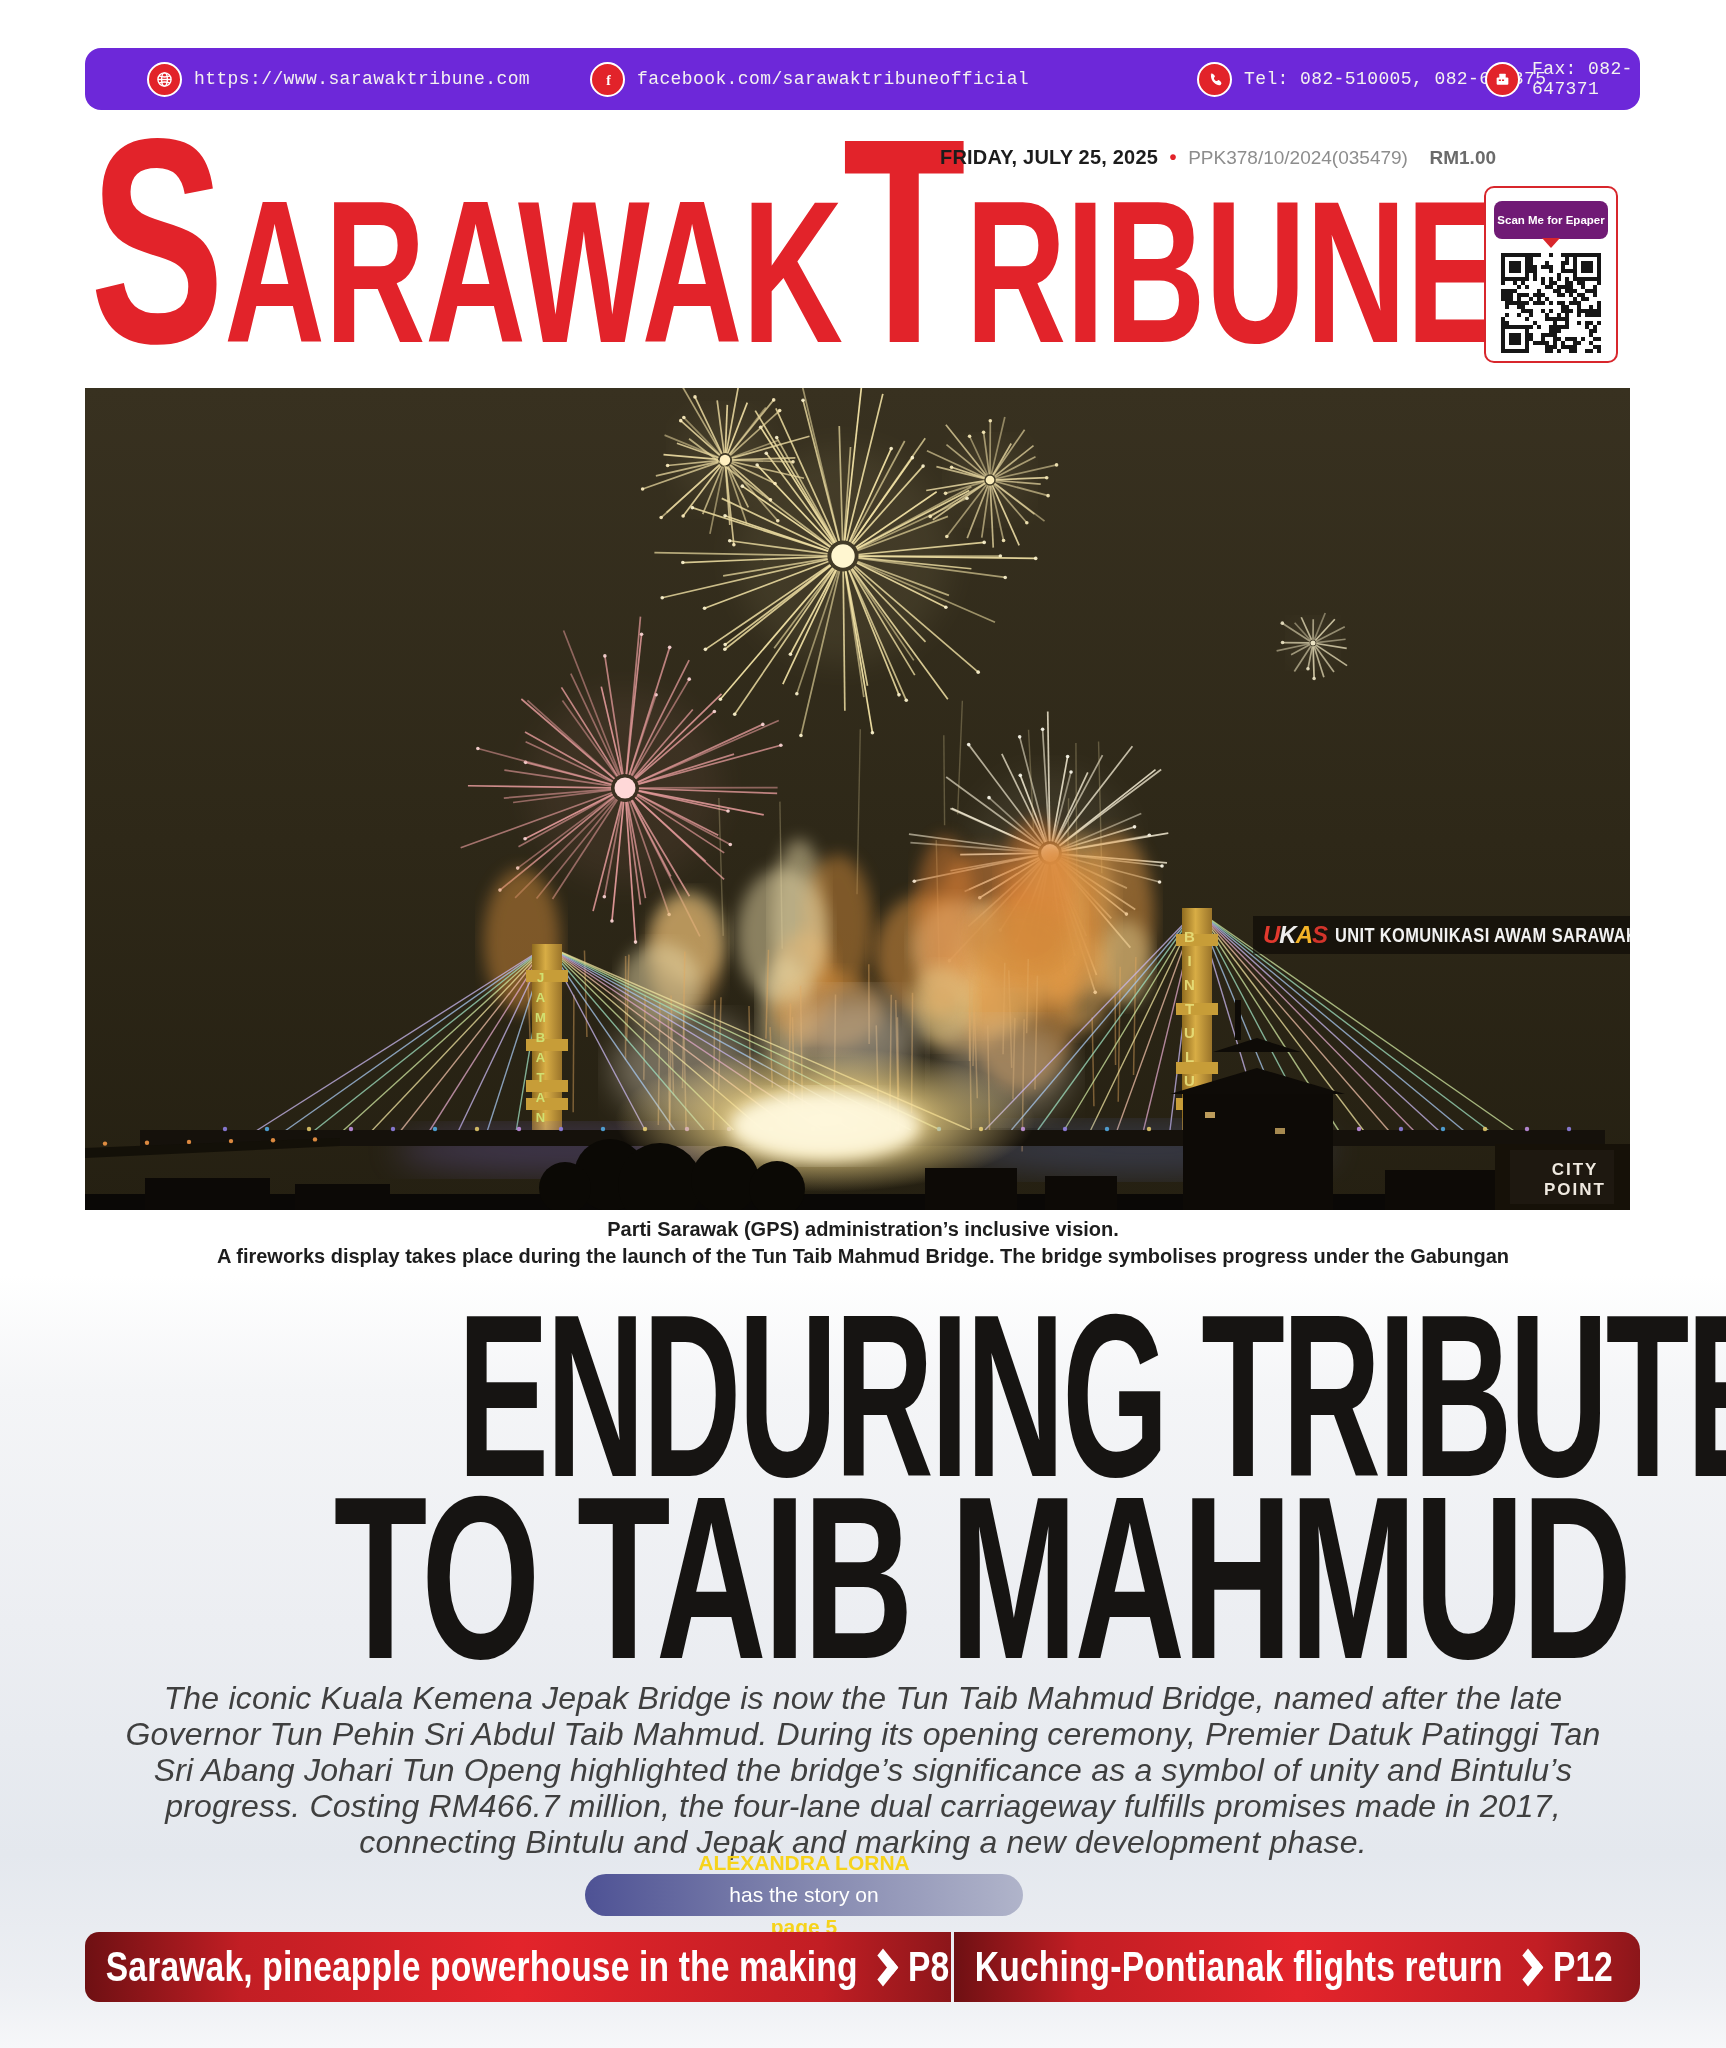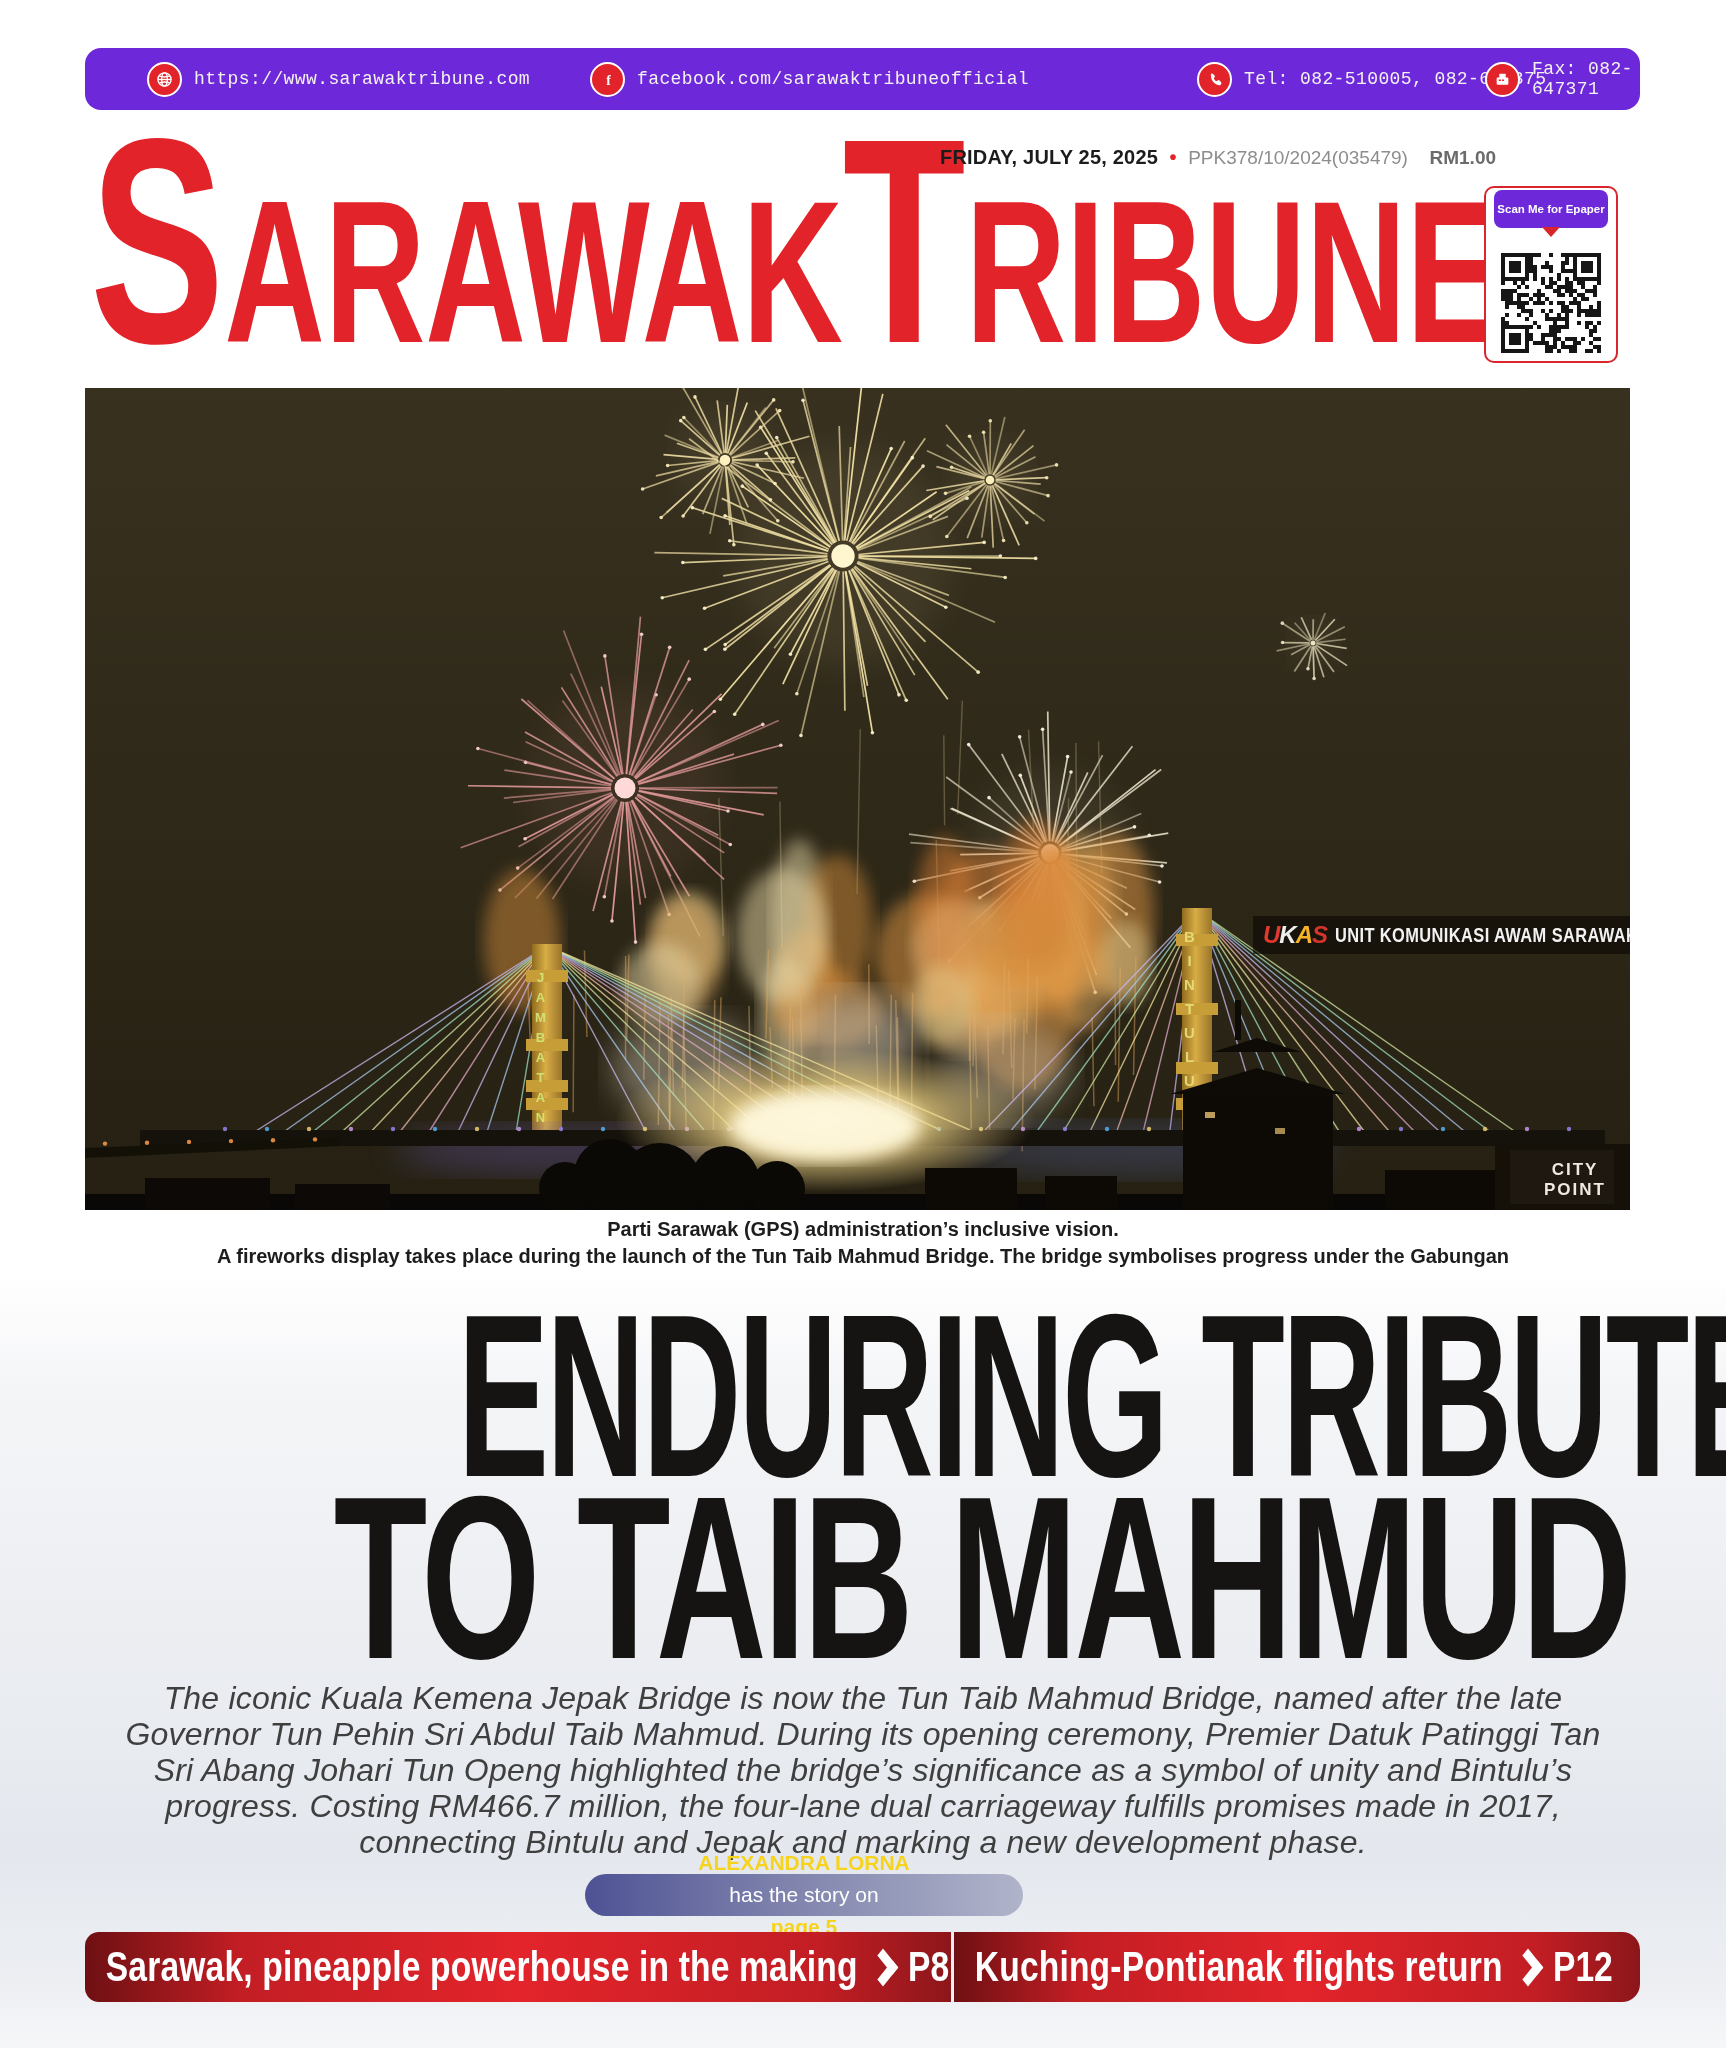--- a/index.html
+++ b/index.html
@@ -19,21 +19,21 @@
   .logo .big{font-size:292px;}
   .logo .small{font-size:202px;}
   .dateline{position:absolute;left:940px;top:146px;white-space:nowrap;font-size:20px;}
   .dateline .d{font-weight:700;color:#1c1c1c;letter-spacing:.2px;}
   .dateline .sep{color:#e2232a;font-weight:700;margin:0 6px;}
   .dateline .iss{color:#8d8d8d;font-size:19px;}
   .dateline .pr{color:#6b6b6b;font-size:19px;font-weight:700;margin-left:16px;}
 
   .qrbox{position:absolute;left:1484px;top:186px;width:134px;height:177px;background:#fff;
          border:2px solid #d8262c;border-radius:10px;box-sizing:border-box;}
-  .qrtab{position:relative;margin:2px auto 0;width:114px;height:38px;background:#6d28d9;border-radius:8px;
+  .qrtab{position:relative;margin:13px auto 0;width:114px;height:38px;background:#701a75;border-radius:8px;
          color:#fff;font-size:11.5px;font-weight:700;display:flex;align-items:center;justify-content:center;}
   .qrtab:after{content:"";position:absolute;left:50%;bottom:-9px;transform:translateX(-50%);
          border-left:9px solid transparent;border-right:9px solid transparent;border-top:10px solid #d8262c;}
   .qrcode{position:absolute;left:50%;bottom:8px;transform:translateX(-50%);}
 
   
   .photo{position:absolute;left:85px;top:388px;width:1545px;height:822px;
          background:linear-gradient(180deg,#383120 0%,#2e2818 55%,#252012 100%);overflow:hidden;}
   .photo svg{position:absolute;left:0;top:0;}
   .wmark{position:absolute;left:1168px;top:528px;width:377px;height:38px;background:rgba(8,6,4,.58);

